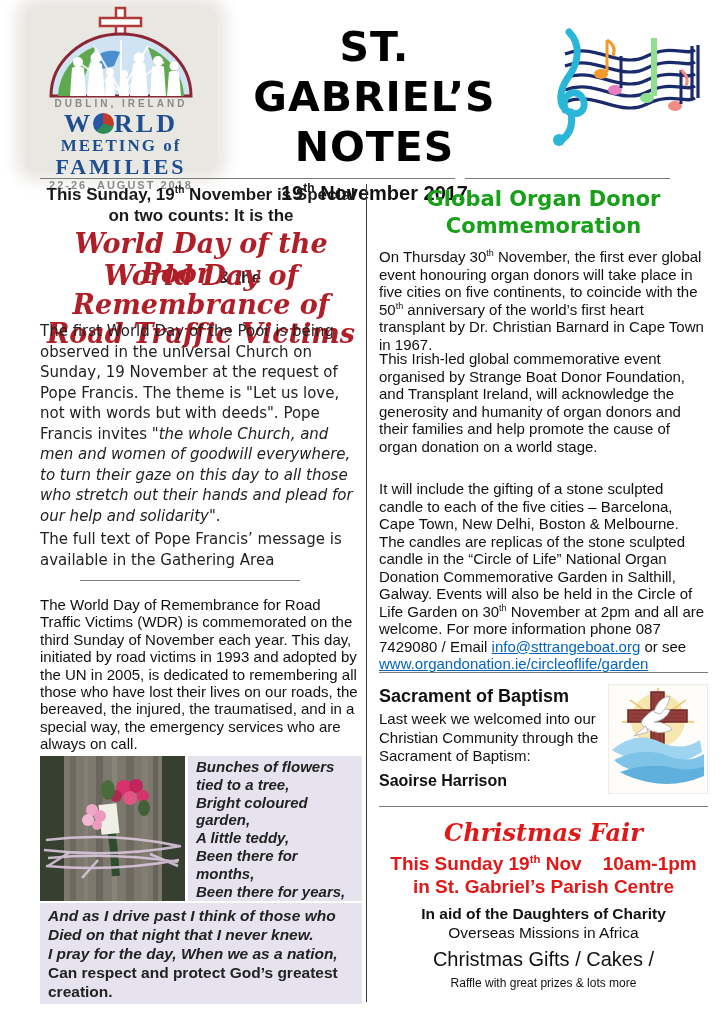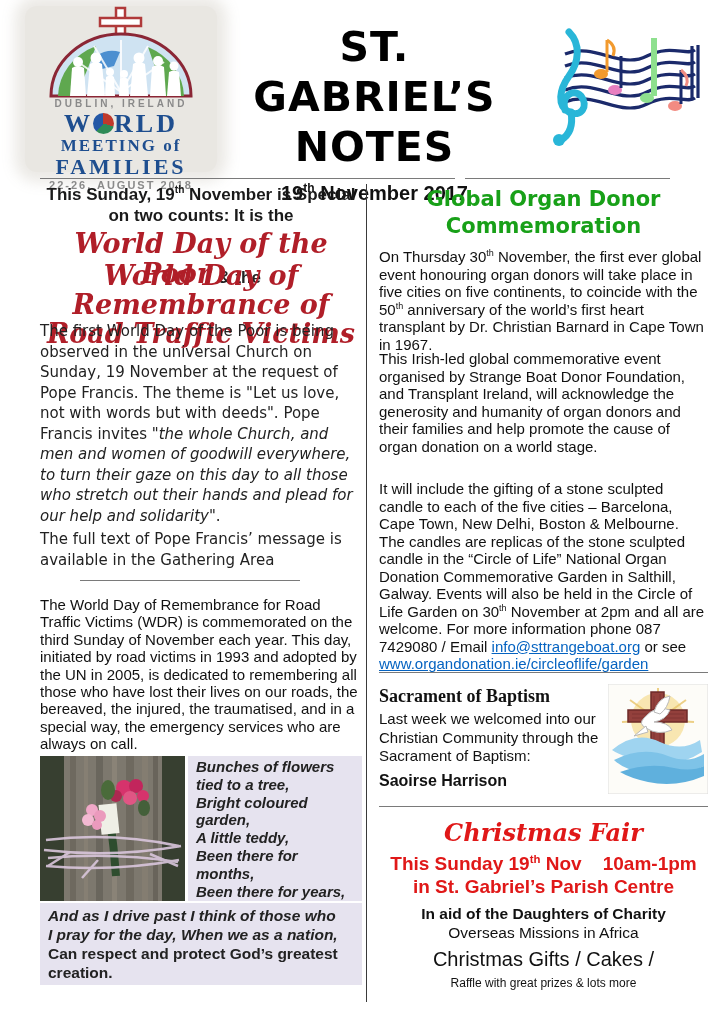--- a/index.html
+++ b/index.html
@@ -53,21 +53,21 @@
   .poem2 .poem-line:last-child{font-style:normal;}
 
   .green-head{top:0;text-align:center;font-family:"DejaVu Sans",sans-serif;font-weight:bold;
               font-size:21px;line-height:27px;color:#18a018;}
   .rpara{font-size:15px;line-height:17.5px;color:#111;}
   .rp1{top:62px;} .rp2{top:164px;} .rp3{top:294px;}
   .link{color:#0563c1;text-decoration:underline;cursor:pointer;}
   .r-hr1{top:486px;border-top:1.5px solid #7a7a7a;}
   .baptism{top:498px;display:flex;}
   .bap-text{width:226px;}
-  .bap-head{font-size:18px;font-weight:bold;line-height:24px;color:#111;font-family:Liberation Serif, serif;}
+  .bap-head{font-size:18px;font-weight:bold;line-height:24px;color:#111;}
   .bap-body{font-size:15px;line-height:18.5px;color:#111;margin-top:2px;}
   .bap-name{font-size:16px;font-weight:bold;margin-top:6px;color:#111;}
   .bap-img{margin-left:auto;width:100px;height:110px;}
   .r-hr2{top:620px;border-top:1.5px solid #7a7a7a;}
   .fair{top:628px;text-align:center;}
   .fair-title{font-family:"DejaVu Serif",serif;font-style:italic;font-weight:bold;
               font-size:24px;line-height:38px;color:#e01818;}
   .fair-when{font-size:19px;line-height:23px;font-weight:bold;color:#e01818;white-space:pre-wrap;}
   .fair-where{font-size:19px;line-height:23px;font-weight:bold;color:#e01818;}
   .fair-aid{font-size:15.5px;line-height:19px;color:#111;margin-top:6px;font-weight:bold;}
@@ -230,20 +230,21 @@
         <div class="poem-line">A little teddy,</div>
         <div class="poem-line">Been there for months,</div>
         <div class="poem-line">Been there for years,</div>
         <div class="poem-line">The pain never goes,</div>
         <div class="poem-line">nor do the tears.</div>
       </div>
     </div>
 
     <div class="abs poem2">
       <div class="poem-line">And as I drive past I think of those who</div>
+      <div class="poem-line">Died on that night that I never knew.</div>
       <div class="poem-line">I pray for the day, When we as a nation,</div>
       <div class="poem-line">Can respect and protect God’s greatest creation.</div>
     </div>
   </div>
 
   <div class="col-right">
     <div class="abs green-head">Global Organ Donor Commemoration</div>
     <div class="abs rpara rp1"><span>On Thursday 30</span><span><sup>th</sup></span><span> November, the first ever global event honouring organ donors will take place in five cities on five continents, to coincide with the 50</span><span><sup>th</sup></span><span> anniversary of the world’s first heart transplant by Dr. Christian Barnard in Cape Town in 1967.</span></div>
     <div class="abs rpara rp2">This Irish-led global commemorative event organised by Strange Boat Donor Foundation, and Transplant Ireland, will acknowledge the generosity and humanity of organ donors and their families and help promote the cause of organ donation on a world stage.</div>
     <div class="abs rpara rp3"><span>It will include the gifting of a stone sculpted candle to each of the five cities – Barcelona, Cape Town, New Delhi, Boston &amp; Melbourne. The candles are replicas of the stone sculpted candle in the “Circle of Life” National Organ Donation Commemorative Garden in Salthill, Galway.  Events will also be held in the Circle of Life Garden on 30</span><span><sup>th</sup></span><span> November at 2pm and all are welcome.   For more information phone 087 7429080 / Email </span><a class="link" href="#">info@sttrangeboat.org</a><span> or see </span><a class="link" href="#">www.organdonation.ie/circleoflife/garden</a></div>

